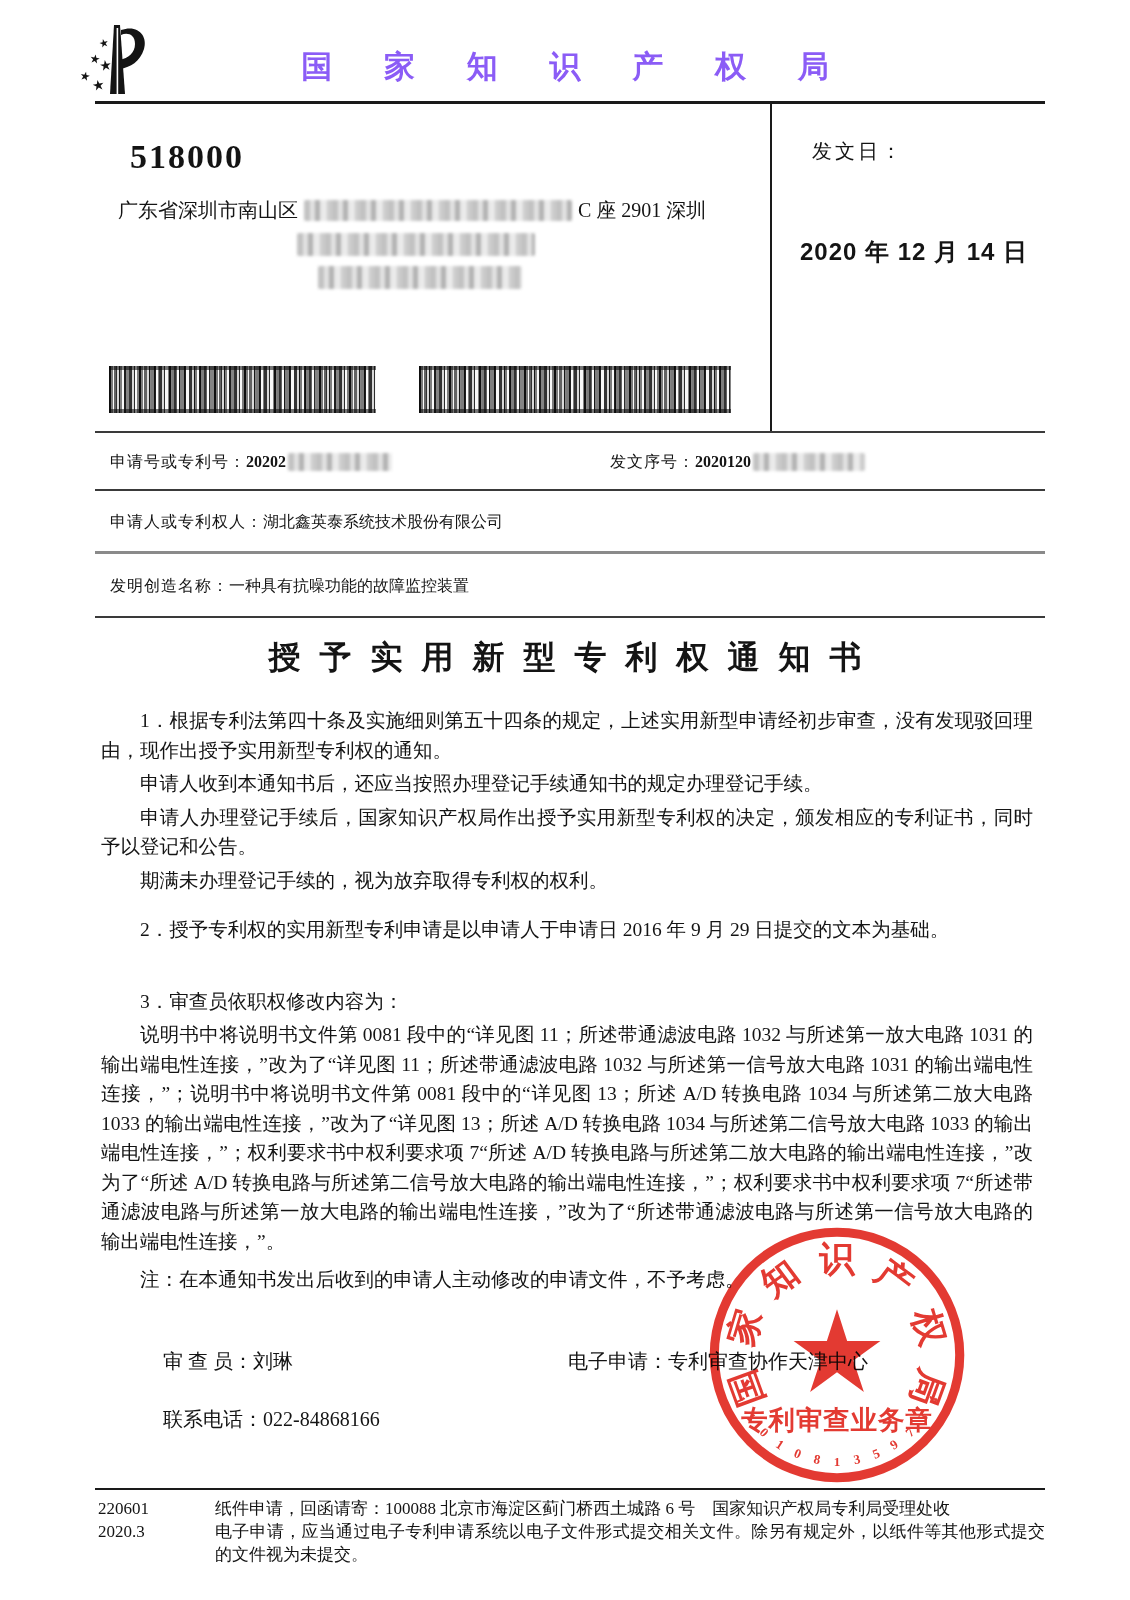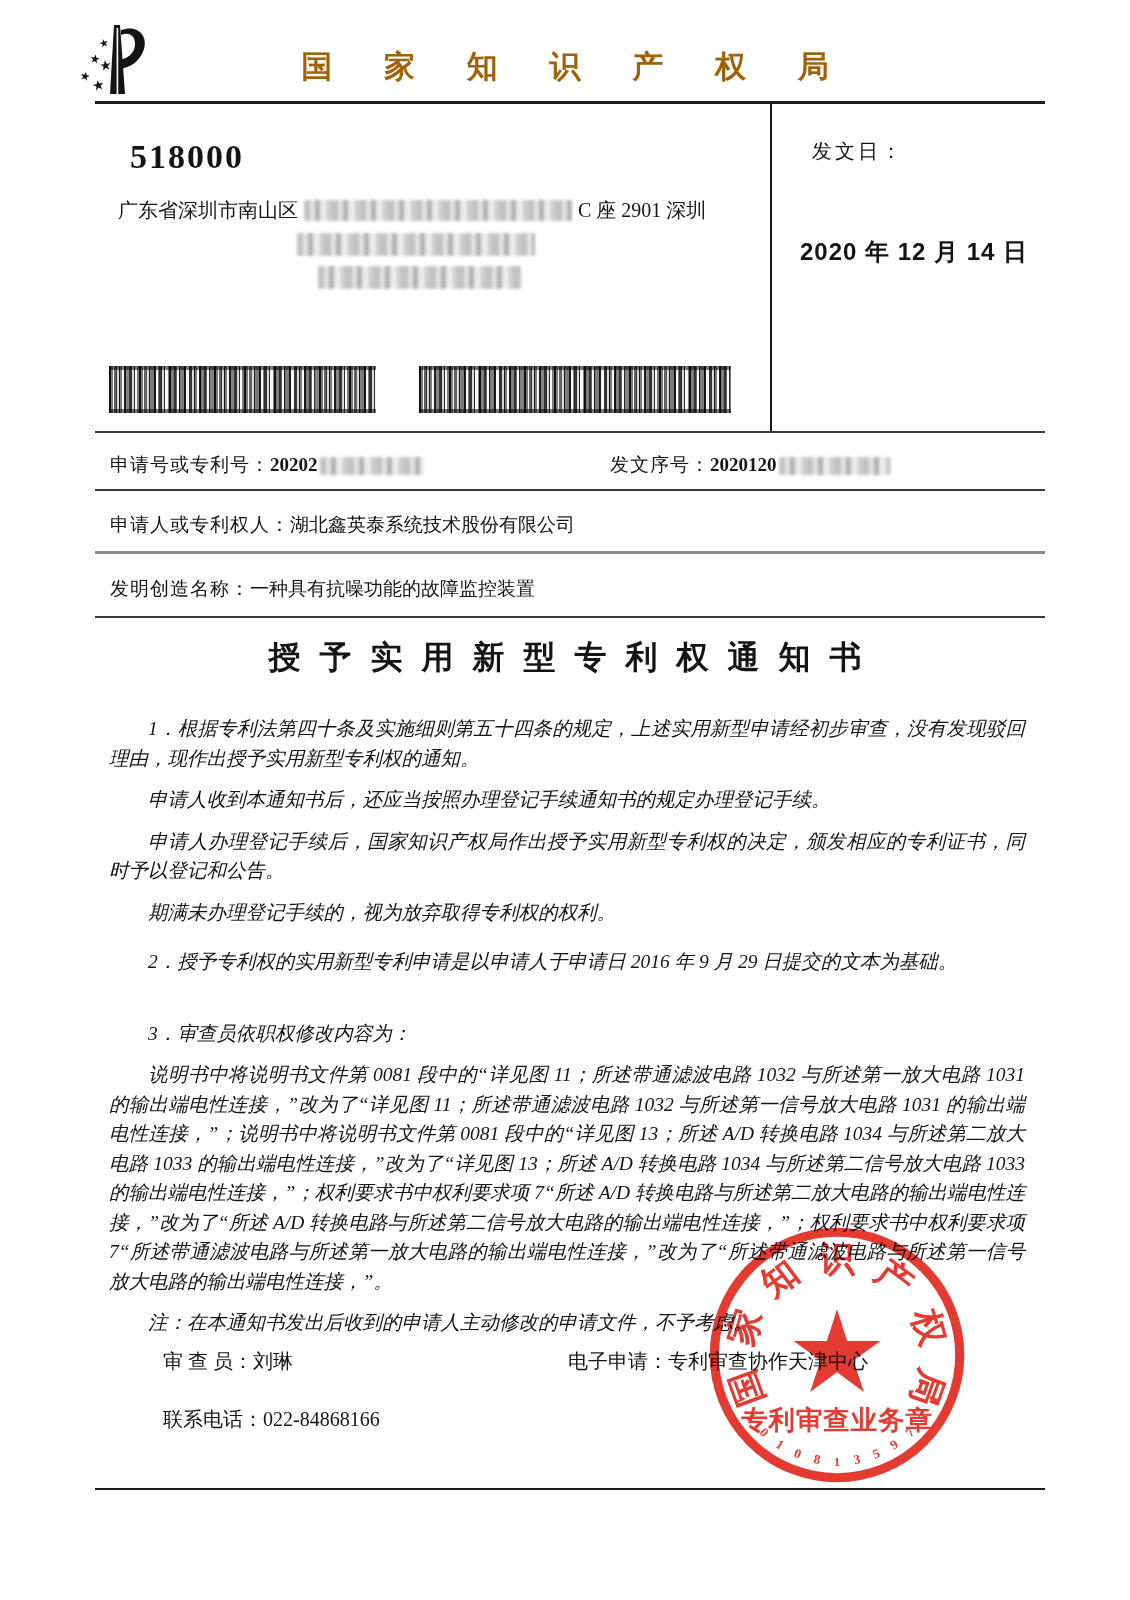--- a/index.html
+++ b/index.html
@@ -7,21 +7,21 @@
   .page {
     position:relative; width:1130px; height:1600px; background:#fff;
     font-family:"Liberation Serif","DejaVu Serif",serif; color:#141414;
     overflow:hidden; margin:0 auto;
   }
   
   .logo { position:absolute; left:72px; top:22px; width:78px; height:80px; }
   .header-title {
     position:absolute; left:0; right:0; top:46px; text-align:center;
     font-size:31px; font-weight:bold; letter-spacing:22px; text-indent:22px;
-    color:#a16207;
+    color:#8b5cf6;
   }
   .rule { position:absolute; background:#1a1a1a; }
   .rule-header { left:95px; top:101px; width:950px; height:3px; }
   .rule-mid    { left:95px; top:431px; width:950px; height:2px; background:#3a3a3a; }
   .rule-r2     { left:95px; top:489px; width:950px; height:2px; background:#3a3a3a; }
   .rule-r3     { left:95px; top:551px; width:950px; height:3px; background:#8a8a8a; }
   .rule-r4     { left:95px; top:616px; width:950px; height:2px; background:#3a3a3a; }
   .rule-footer { left:95px; top:1488px; width:950px; height:2px; }
   .vline { position:absolute; left:770px; top:102px; width:2px; height:331px; background:#1a1a1a; }
 
@@ -52,38 +52,38 @@
     border-top:4px solid rgba(10,10,10,.55); border-bottom:4px solid rgba(10,10,10,.55);
     background-color:#cfcfcf;
     background-image:
       repeating-linear-gradient(90deg, rgba(0,0,0,.88) 0 2px, rgba(255,255,255,0) 2px 5px, rgba(0,0,0,.6) 5px 8px, rgba(255,255,255,.7) 8px 10px, rgba(0,0,0,.82) 10px 11px, rgba(255,255,255,0) 11px 15px),
       repeating-linear-gradient(90deg, rgba(40,40,40,.5) 0 4px, rgba(255,255,255,.9) 4px 7px, rgba(60,60,60,.55) 7px 13px, rgba(255,255,255,.85) 13px 17px, rgba(20,20,20,.4) 17px 21px);
   }
   .bc1 { left:109px; width:267px; }
   .bc2 { left:419px; width:312px; }
 
   
-  .meta { position:absolute; font-size:19px; white-space:nowrap; }
+  .meta { position:absolute; font-size:16px; white-space:nowrap; }
   .m-label { letter-spacing:1px; }
   .m-value { font-weight:bold; }
   .row-app    { left:110px; top:452px; }
   .row-serial { left:610px; top:452px; }
   .row-applicant { left:110px; top:512px; }
   .row-invention { left:110px; top:576px; }
 
   
   .notice-title {
     position:absolute; left:0; right:0; top:636px; text-align:center;
     font-size:32px; font-weight:bold; letter-spacing:19px; text-indent:19px;
   }
   .body-text {
     position:absolute; left:97px; top:702px; width:940px;
     font-size:19.5px; line-height:29.5px; text-align:justify;
   }
-  .body-text p { text-indent:2em; margin:12px;font-style:italic; }
+  .body-text p { text-indent:2em; margin:4px; }
   .body-text p.gap-1 { margin-top:20px; }
   .body-text p.gap-2 { margin-top:42px; }
   .body-text p.gap-3 { margin-top:9px; }
 
   
   .signoff { position:absolute; font-size:20px; white-space:nowrap; }
   .s-exam  { left:163px; top:1348px; }
   .s-dept  { left:568px; top:1348px; }
   .s-phone { left:163px; top:1406px; }
 
@@ -178,14 +178,24 @@
         <text x="140" y="249" transform="rotate(-21.7 140 140)">5</text>
         <text x="140" y="249" transform="rotate(-32.5 140 140)">9</text>
         <text x="140" y="249" transform="rotate(-43.3 140 140)">7</text>
         <text x="140" y="249" transform="rotate(-54.2 140 140)">3</text>
         <text x="140" y="249" transform="rotate(-65 140 140)">4</text>
       </g>
     </g>
   </svg>
 
   <div class="rule rule-footer"></div>
+  <div class="footer">
+    <div class="f-codes">
+      <div>220601</div>
+      <div>2020.3</div>
+    </div>
+    <div class="f-text">
+      <div>纸件申请，回函请寄：100088  北京市海淀区蓟门桥西土城路 6 号　国家知识产权局专利局受理处收</div>
+      <div>电子申请，应当通过电子专利申请系统以电子文件形式提交相关文件。除另有规定外，以纸件等其他形式提交的文件视为未提交。</div>
+    </div>
+  </div>
 
 </div>
 
 </body></html>

